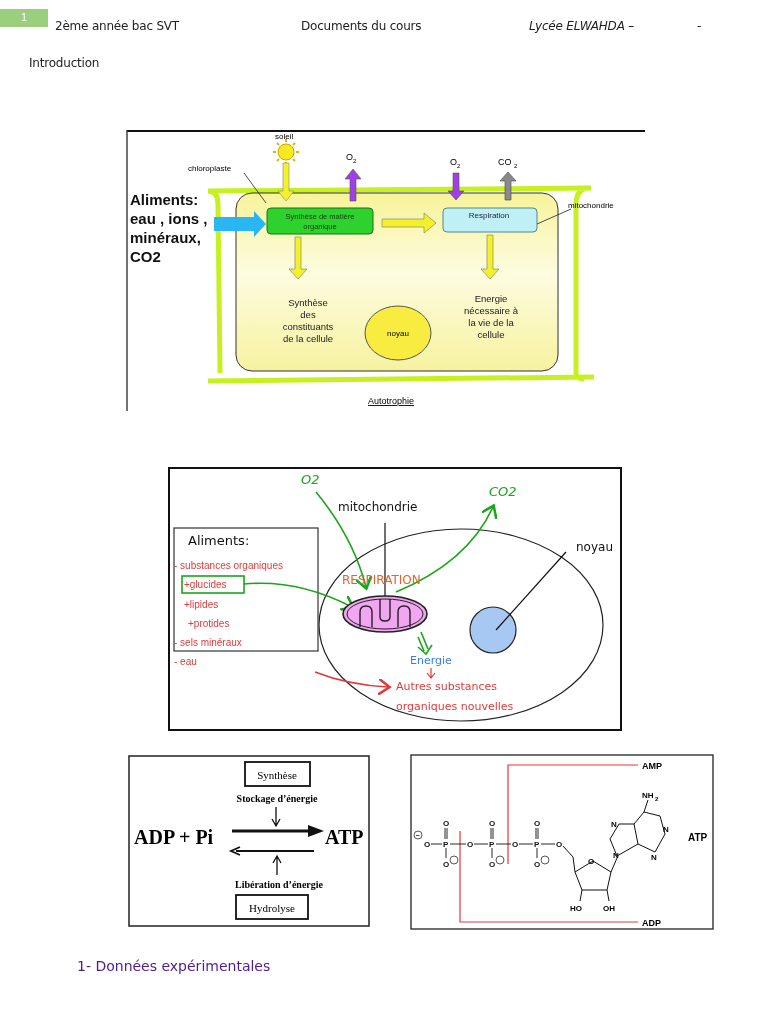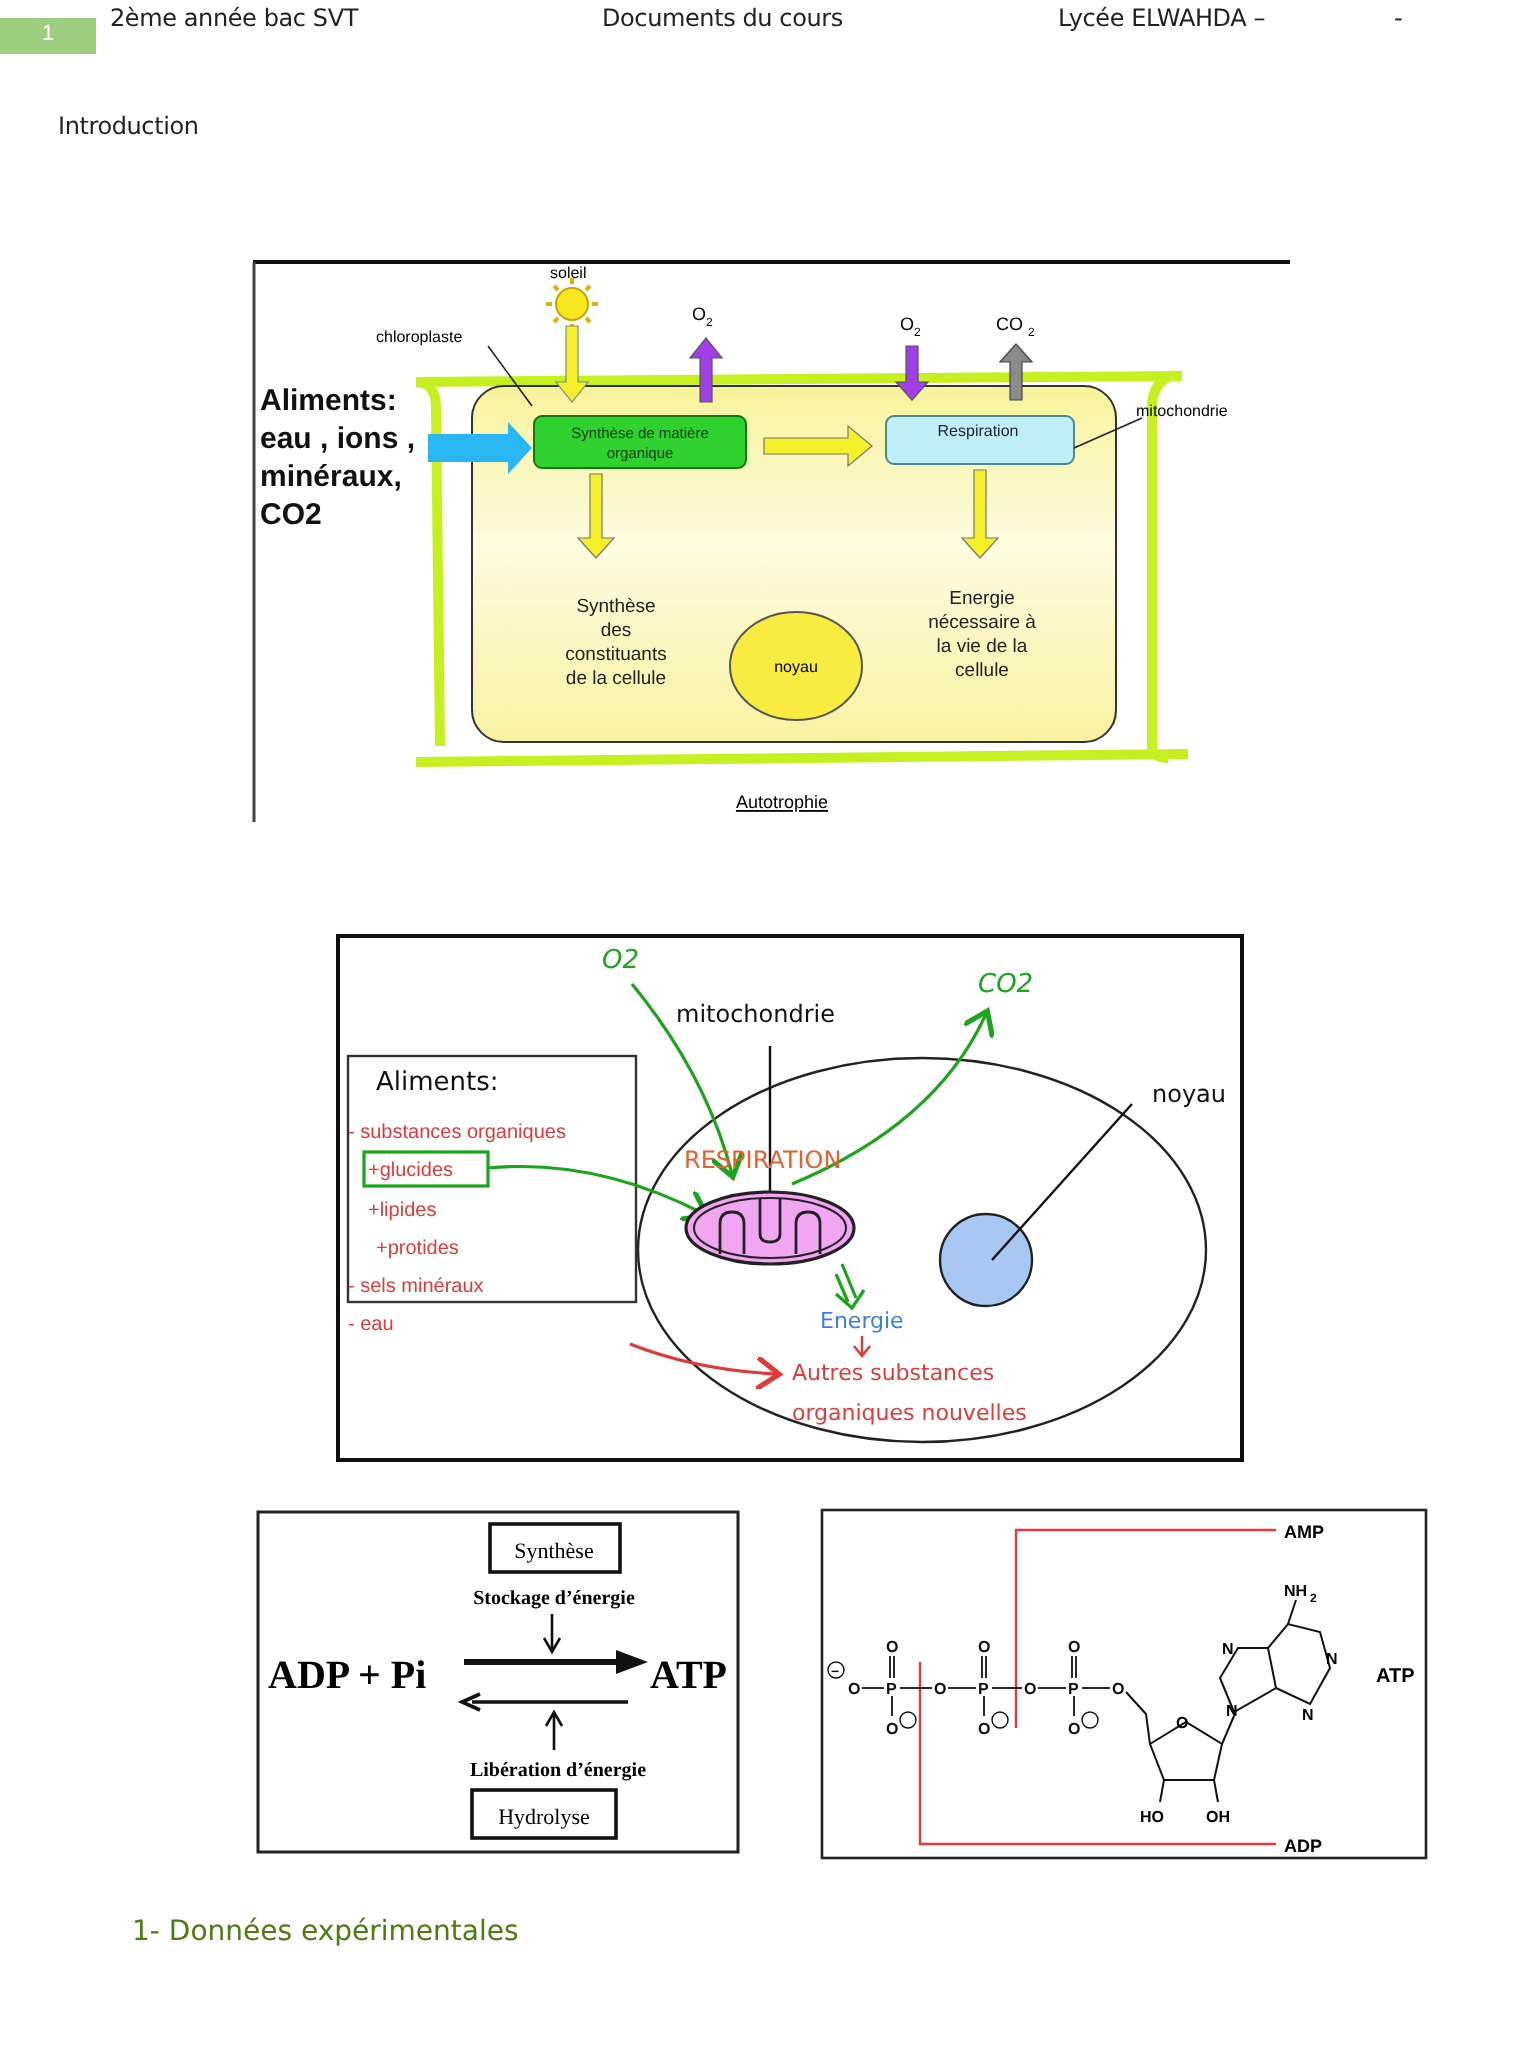--- a/index.html
+++ b/index.html
@@ -1,32 +1,32 @@
 <!DOCTYPE html>
 <html><head>
 <meta charset="utf-8">
 <style>
   html, body { margin:0; padding:0; background:#ffffff; }
   body { width:768px; height:1024px; position:relative; overflow:hidden; font-family:"Liberation Sans", sans-serif; color:#222; }
   .abs { position:absolute; }
   .page-num { left:0; top:9px; width:48px; height:18px; background:#9bcf7e; color:#fff; font-size:11px; text-align:center; line-height:16px; }
-  .hdr { top:2px; font-size:12px; color:#222; font-family:"DejaVu Sans", sans-serif; letter-spacing:-0.2px; }
+  .hdr { top:19px; font-size:12px; color:#222; font-family:"DejaVu Sans", sans-serif; letter-spacing:-0.2px; }
   .intro { left:29px; top:56px; font-size:12px; font-family:"DejaVu Sans", sans-serif; letter-spacing:-0.2px; }
-  .section { left:66px; top:958px; font-size:14px; font-family:"DejaVu Sans", sans-serif; color:#4d7c0f; }
+  .section { left:77px; top:958px; font-size:14px; font-family:"DejaVu Sans", sans-serif; color:#4c1d95; }
   svg text { font-family:"Liberation Sans", sans-serif; }
   .hand { font-family:"DejaVu Sans", sans-serif; }
   .serif { font-family:"Liberation Serif", serif; }
 </style>
 </head>
 <body>
 
 <div class="abs page-num">1</div>
 <div class="abs hdr" style="left:55px;">2ème année bac SVT</div>
 <div class="abs hdr" style="left:301px;text-align:center;">Documents du cours</div>
-<div class="abs hdr" style="left:529px;">Lycée ELWAHDA –</div>
+<div class="abs hdr" style="left:529px;font-style:italic;">Lycée ELWAHDA –</div>
 <div class="abs hdr" style="left:697px;">-</div>
 
 <div class="abs intro">Introduction</div>
 
 <svg class="abs" style="left:126px; top:129px;" width="520" height="282" viewBox="0 0 520 282">
   <defs>
     <linearGradient id="cellgrad" x1="0" y1="0" x2="0" y2="1">
       <stop offset="0" stop-color="#f7f39a"></stop>
       <stop offset="0.45" stop-color="#fdfce0"></stop>
       <stop offset="1" stop-color="#f7f2a0"></stop>

